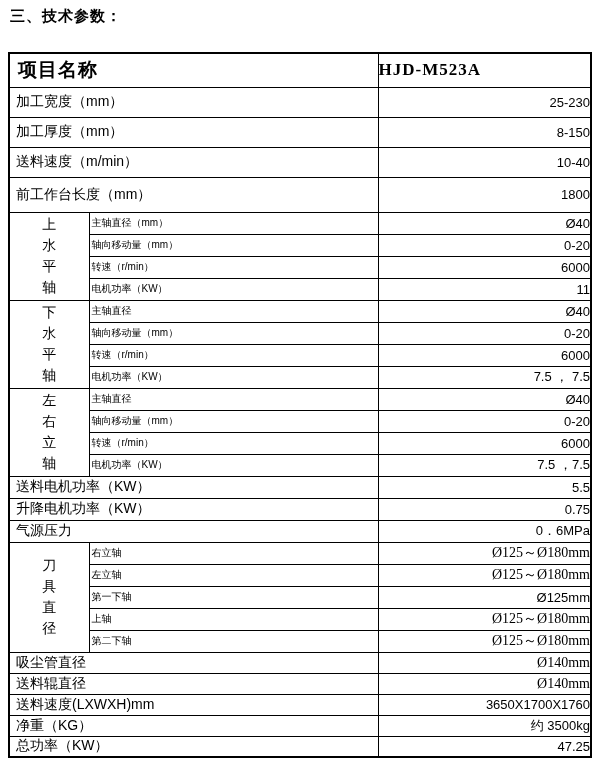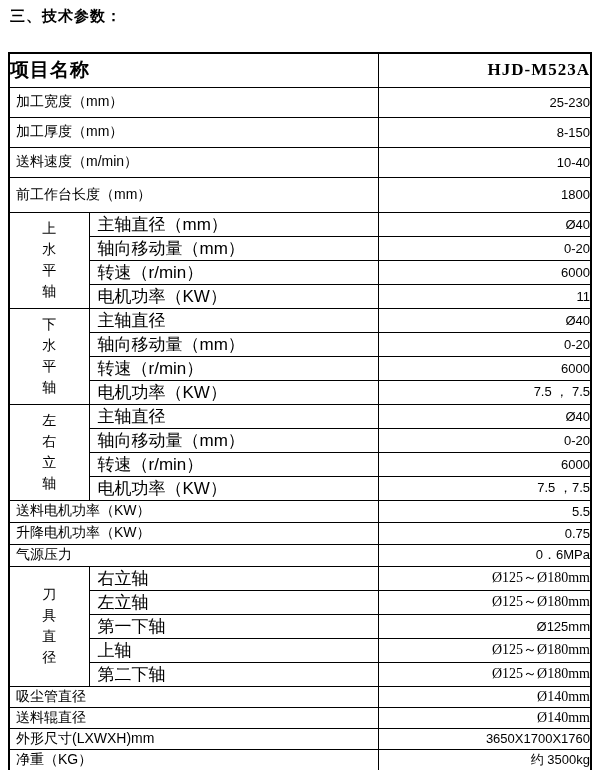--- a/index.html
+++ b/index.html
@@ -20,28 +20,28 @@
   col.c-grp{width:80px;}
   col.c-lbl{width:289px;}
   col.c-val{width:213px;}
   td{border:1px solid #000;padding:0;vertical-align:middle;overflow:hidden;}
   tr.h34{height:34px;}
   tr.h30{height:30px;padding-left:40px;}
   tr.h35{height:35px;padding-left:44px;}
   tr.h22{height:22px;margin-top:48px;}
   tr.h21{height:21px;}
   .head-lbl{
-    font-size:19px;font-weight:bold;padding-left:0;letter-spacing:1px;
+    font-size:19px;font-weight:bold;padding-left:8px;letter-spacing:1px;
   }
   .head-val{
     font-family:"Liberation Serif","DejaVu Serif",serif;
-    font-weight:bold;font-size:17px;text-align:right;letter-spacing:1px;
+    font-weight:bold;font-size:17px;text-align:left;letter-spacing:1px;
   }
   .lbl{font-size:14px;padding-left:6px;}
-  .sub{font-size:17px;padding-left:8px;}
+  .sub{font-size:10px;padding-left:2px;}
   .val{text-align:right;font-size:13px;}
   .val.serif{
     font-family:"Liberation Serif","DejaVu Serif",serif;
     font-size:14px;
   }
   .grp{text-align:center;}
   .grp-inner{
     display:inline-block;width:15px;font-size:14px;line-height:1.5;
     word-break:break-all;text-align:center;
   }
@@ -171,21 +171,21 @@
 
     <tr class="h21">
       <td colspan="2" class="lbl">吸尘管直径</td>
       <td class="val serif">Ø140mm</td>
     </tr>
     <tr class="h21">
       <td colspan="2" class="lbl">送料辊直径</td>
       <td class="val serif">Ø140mm</td>
     </tr>
     <tr class="h21">
-      <td colspan="2" class="lbl">外形尺寸(LXWXH)mm</td>
+      <td colspan="2" class="lbl">送料速度(LXWXH)mm</td>
       <td class="val">3650X1700X1760</td>
     </tr>
     <tr class="h21">
       <td colspan="2" class="lbl">净重（KG）</td>
       <td class="val">约 3500kg</td>
     </tr>
     <tr class="h21">
       <td colspan="2" class="lbl">总功率（KW）</td>
       <td class="val">47.25</td>
     </tr>

